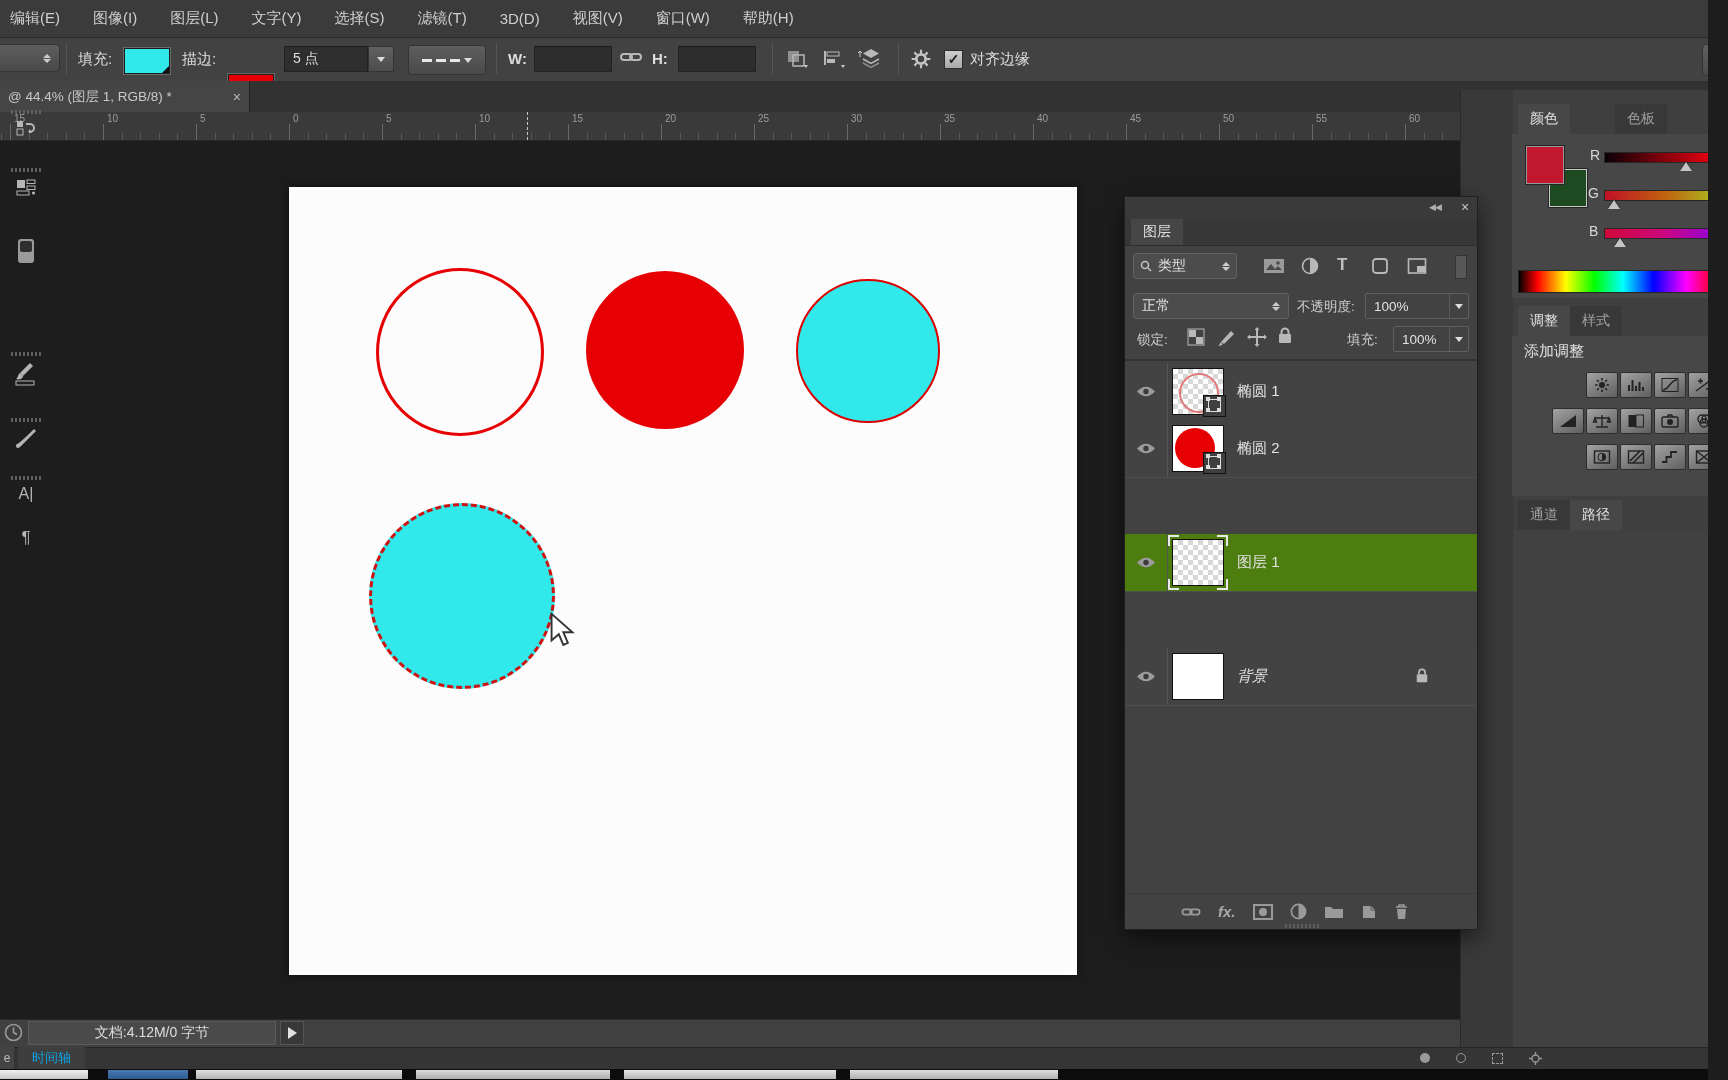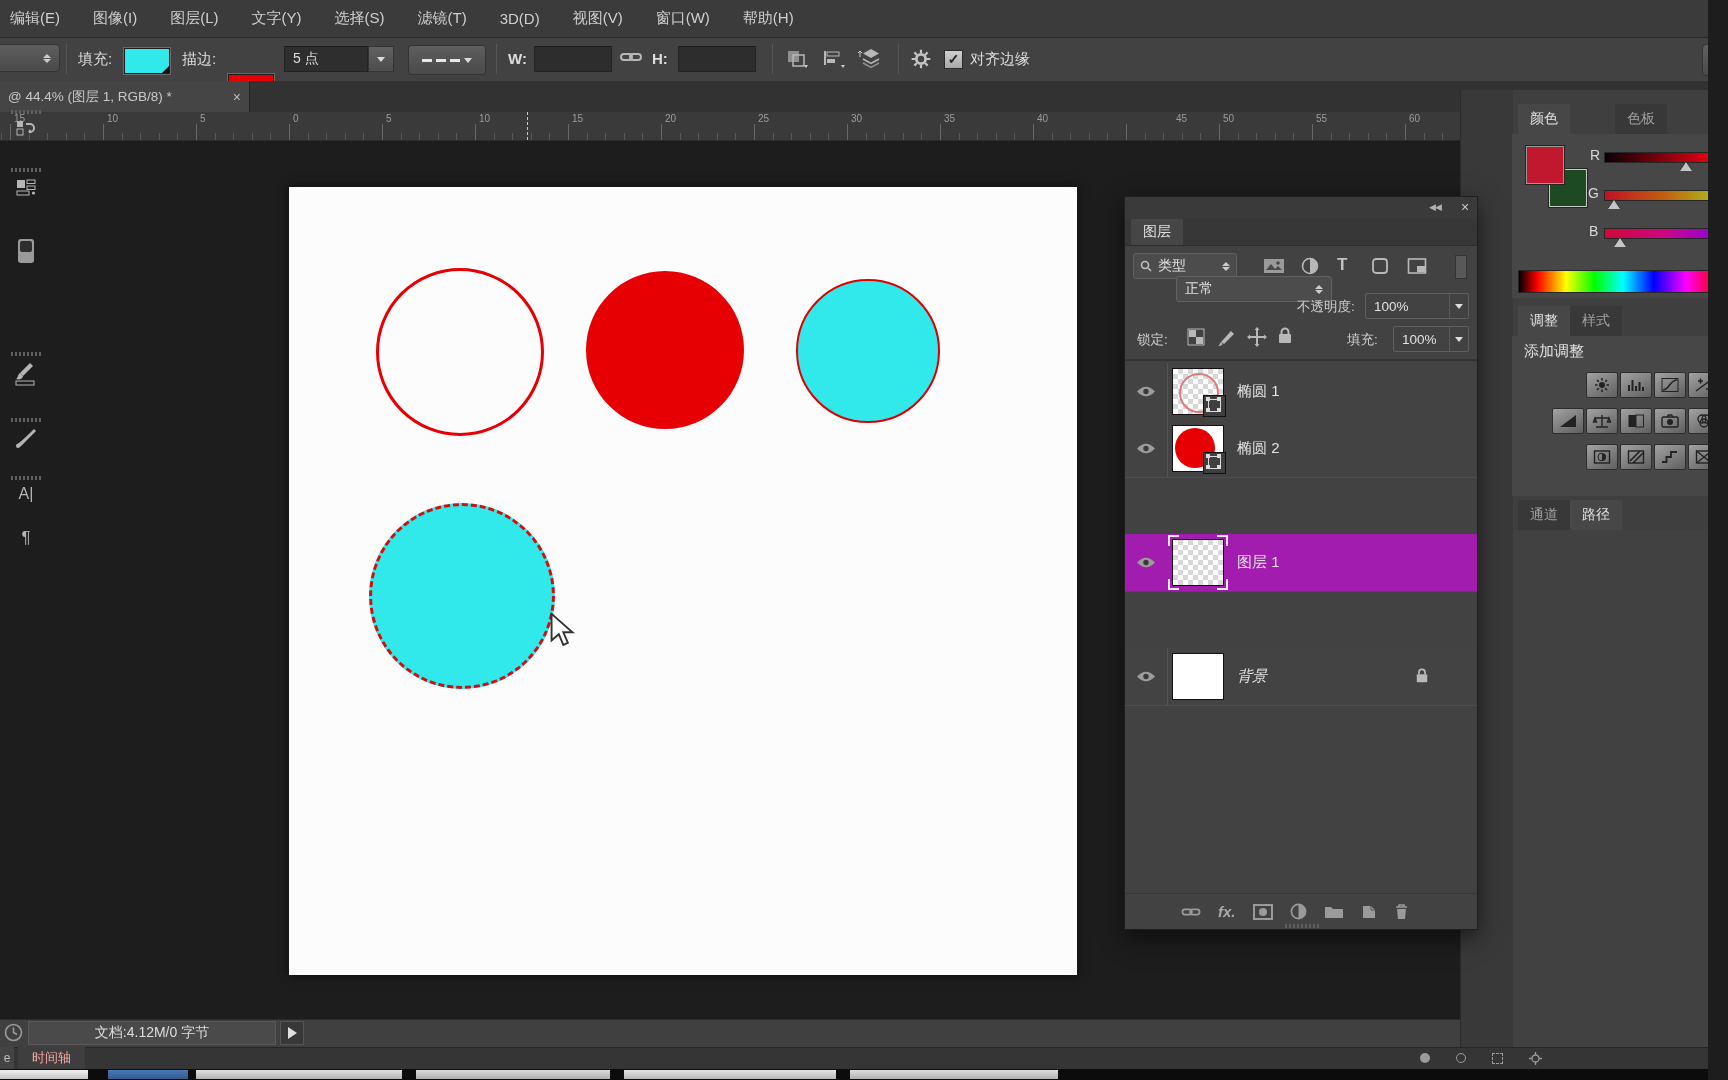--- a/index.html
+++ b/index.html
@@ -80,21 +80,21 @@
            display:flex;align-items:center;gap:6px;padding:0 6px;box-sizing:border-box;font-size:14px;color:#e0e0e0;}
   .fil-ic{position:absolute;top:11px;color:#c0c0c0;}
   .blendbox{left:8px;top:8px;width:156px;height:26px;background:#4c4c4c;border:1px solid #616161;border-radius:3px;
             display:flex;align-items:center;justify-content:space-between;padding:0 8px;box-sizing:border-box;font-size:14px;color:#e0e0e0;}
   .valbox{position:absolute;height:26px;border:1px solid #5f5f5f;border-radius:2px;display:flex;align-items:center;
           font-size:13.5px;color:#e0e0e0;box-sizing:border-box;}
   .valbox .val{padding:0 8px;flex:1;}
   .valbox .arr{width:18px;align-self:stretch;border-left:1px solid #5a5a5a;display:flex;align-items:center;justify-content:center;}
   .sm-lbl{font-size:13.5px;color:#cfcfcf;position:absolute;}
   .lrow{position:absolute;left:0;width:352px;height:57px;border-bottom:1px solid #4e4e4e;background:#434343;}
-  .lrow.sel{background:#a21caf;}
+  .lrow.sel{background:#4d7c0f;}
   .eyecell{position:absolute;left:0;top:0;width:42px;height:57px;border-right:1px solid #545454;
            display:flex;align-items:center;justify-content:center;}
   .thumb{position:absolute;left:47px;top:5px;width:52px;height:47px;background:#fff;border:1px solid #111;box-sizing:border-box;}
   .checker{background-color:#fff;background-image:linear-gradient(45deg,#d8d8d8 25%,transparent 25%,transparent 75%,#d8d8d8 75%),
            linear-gradient(45deg,#d8d8d8 25%,transparent 25%,transparent 75%,#d8d8d8 75%);
            background-size:10px 10px;background-position:0 0,5px 5px;}
   .tcirc{position:absolute;border-radius:50%;}
   .badge{position:absolute;right:-3px;bottom:-3px;width:21px;height:20px;background:#3f3f3f;border:1px solid #101010;}
   .badge .inner{position:absolute;left:4px;top:3px;width:11px;height:11px;border:1px solid #dcdcdc;}
   .badge .dots{position:absolute;left:2px;top:1px;width:4px;height:4px;background:#dcdcdc;
@@ -128,21 +128,21 @@
           border:1px solid #2d2d2d;border-radius:2px;display:flex;align-items:center;justify-content:center;}
   
   .statusbar{left:0;top:1019px;width:1460px;height:28px;background:#404040;border-top:1px solid #2b2b2b;}
   .docinfo{left:28px;top:1021px;width:248px;height:24px;background:#4a4a4a;border:1px solid #5a5a5a;
            display:flex;align-items:center;justify-content:center;font-size:14px;color:#ddd;box-sizing:border-box;}
   .playbtn{left:280px;top:1021px;width:24px;height:24px;background:#383838;border:1px solid #555;
            display:flex;align-items:center;justify-content:center;box-sizing:border-box;}
   .playbtn i{width:0;height:0;border-top:6px solid transparent;border-bottom:6px solid transparent;border-left:9px solid #e0e0e0;}
   .tlrow{left:0;top:1047px;width:1728px;height:22px;background:#353535;border-top:1px solid #262626;z-index:6;}
   .tlfrag{left:0;top:1047px;width:14px;height:22px;background:#444;color:#bbb;font-size:12px;display:flex;align-items:center;justify-content:center;z-index:7;}
-  .tltab{left:18px;top:1047px;height:22px;padding:0 14px;background:#3e3e3e;color:#fca5a5;font-size:13px;display:flex;align-items:center;z-index:7;}
+  .tltab{left:18px;top:1047px;height:22px;padding:0 14px;background:#3e3e3e;color:#0ea5e9;font-size:13px;display:flex;align-items:center;z-index:7;}
   .tlicons{left:1420px;top:1047px;height:22px;display:flex;align-items:center;gap:26px;z-index:7;color:#9a9a9a;}
   .taskbar{left:0;top:1069px;width:1728px;height:11px;background:#0c0c0c;z-index:8;}
   .tseg{position:absolute;top:1px;height:9px;}
 </style>
 </head>
 <body>
 
 <div id="root">
 
   <div class="menubar abs">
@@ -244,21 +244,21 @@
     <span class="rnum" style="left:200px">5</span>
     <span class="rnum" style="left:293px">0</span>
     <span class="rnum" style="left:386px">5</span>
     <span class="rnum" style="left:479px">10</span>
     <span class="rnum" style="left:572px">15</span>
     <span class="rnum" style="left:665px">20</span>
     <span class="rnum" style="left:758px">25</span>
     <span class="rnum" style="left:851px">30</span>
     <span class="rnum" style="left:944px">35</span>
     <span class="rnum" style="left:1037px">40</span>
-    <span class="rnum" style="left:1176px">45</span>
+    <span class="rnum" style="left:1130px">45</span>
     <span class="rnum" style="left:1223px">50</span>
     <span class="rnum" style="left:1316px">55</span>
     <span class="rnum" style="left:1409px">60</span>
   </div>
   <div class="rmark abs"></div>
 
   <div class="artboard abs">
     <div class="circle c1"></div>
     <div class="circle c2"></div>
     <div class="circle c3"></div>
@@ -481,21 +481,21 @@
         </svg>
     </span>
     <span class="fil-ic abs" style="left:282px;top:60px;">
       <svg width="20" height="18" viewBox="0 0 20 18">
           <rect x="1.5" y="2" width="17" height="14" fill="none" stroke="#b8b8b8" stroke-width="1.6"></rect>
           <rect x="10" y="9" width="8" height="6" fill="#b8b8b8"></rect>
         </svg>
     </span>
     <span class="abs" style="left:330px;top:58px;width:10px;height:22px;background:#585858;border:1px solid #333;"></span>
 
-    <div class="blendbox abs" style="top:79px;margin-left:43px;">
+    <div class="blendbox abs" style="top:96px;">
       <span>正常</span>
       <span class="updown">
           <i class="u"></i>
           <i class="d"></i>
         </span>
     </div>
     <span class="sm-lbl txt" style="left:172px;top:101px;">不透明度:</span>
     <div class="valbox" style="left:240px;top:96px;width:104px;">
       <span class="val">100%</span>
       <span class="arr">

